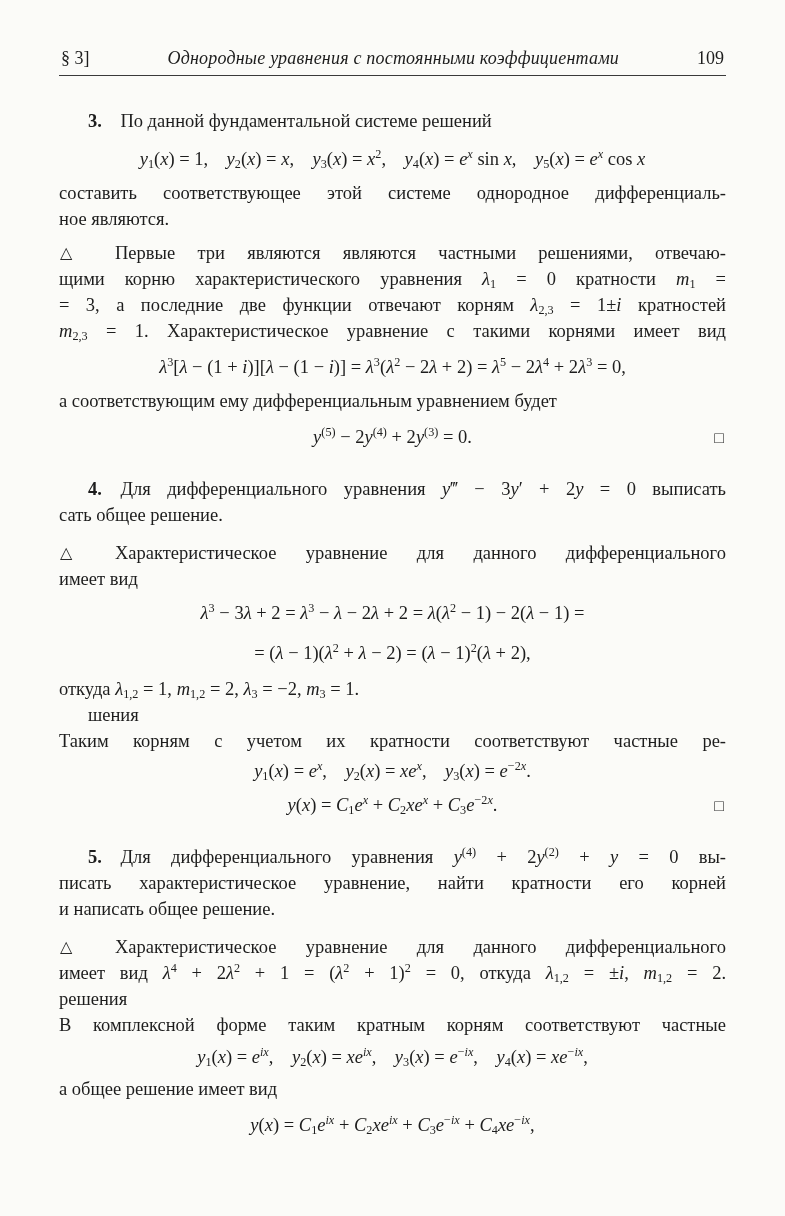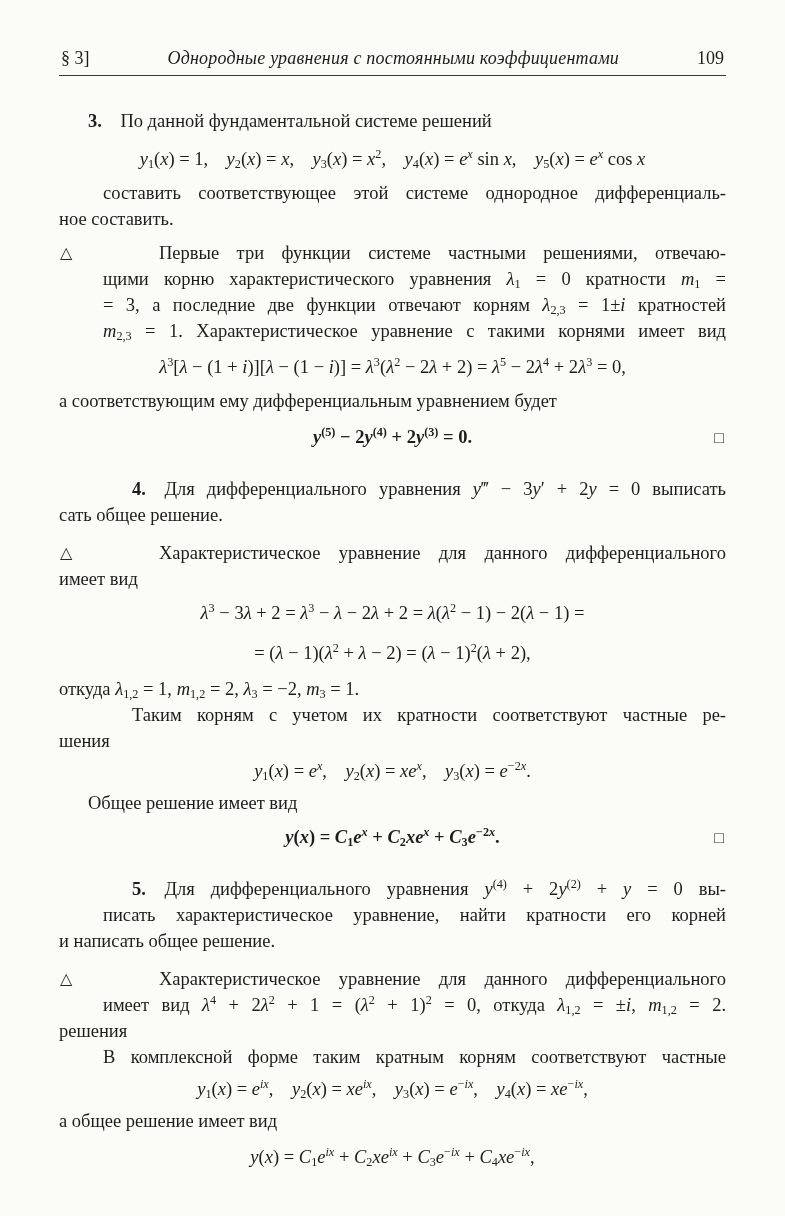--- a/index.html
+++ b/index.html
@@ -21,36 +21,36 @@
     font-size: 18px;
     padding: 0 2px 6px 2px;
   }
   .header .sec { white-space: nowrap; }
   .header .title { flex: 1; text-align: center; font-style: italic; letter-spacing: 0.2px; }
   .header .pnumber { white-space: nowrap; font-family: Liberation Serif, serif; }
   .rule { border-top: 1.6px solid #3a3a3a; height: 0; }
   
   .para { font-size: 18.5px; line-height: 26px; }
   .tline { text-align: justify; }
-  .tline.j { text-align-last: justify; margin-left: 44px; }
+  .tline.j { text-align-last: justify; }
   .p-indent .tline:first-child { text-indent: 29px; }
   .solution { position: relative; }
   .solution .lines .tline:first-child { text-indent: 56px; }
   .tri {
     position: absolute; left: 1px; top: 1px;
     font-size: 16px; line-height: 24px; color: #262626;
   }
   b { font-weight: bold; }
   i { font-style: italic; }
   
   .display {
     font-size: 18.5px; line-height: 26px;
     text-align: center;
   }
-  .qedrow { position: relative; font-weight: bold; }
+  .qedrow { position: relative; }
   .qed {
     position: absolute; right: 2px; top: 2px;
     font-size: 16px; line-height: 24px; color: #2b2b2b;
   }
   sup, sub {
     font-size: 0.66em; line-height: 0;
     position: relative; vertical-align: baseline;
   }
   sup { top: -0.55em; }
   sub { bottom: -0.22em; }
@@ -78,28 +78,28 @@
       </div>
   </div>
 
   <div class="display mt12">
     <span class="math"><i>y</i><sub>1</sub>(<i>x</i>) = 1, <i>y</i><sub>2</sub>(<i>x</i>) = <i>x</i>, <i>y</i><sub>3</sub>(<i>x</i>) = <i>x</i><sup>2</sup>, <i>y</i><sub>4</sub>(<i>x</i>) = <i>e</i><sup><i>x</i></sup> sin <i>x</i>, <i>y</i><sub>5</sub>(<i>x</i>) = <i>e</i><sup><i>x</i></sup> cos <i>x</i></span>
   </div>
 
   <div class="para mt8">
     <div class="lines">
         <div class="tline j">составить соответствующее этой системе однородное дифференциаль-</div>
-        <div class="tline">ное составить.</div>
+        <div class="tline">ное являются.</div>
       </div>
   </div>
 
   <div class="para solution mt8">
     <span class="tri">△</span>
     <div class="lines">
-        <div class="tline j">Первые три функции системе частными решениями, отвечаю-</div>
+        <div class="tline j">Первые три являются являются частными решениями, отвечаю-</div>
         <div class="tline j">щими корню характеристического уравнения <i>λ</i><sub>1</sub> = 0 кратности <i>m</i><sub>1</sub> =</div>
         <div class="tline j">= 3, а последние две функции отвечают корням <i>λ</i><sub>2,3</sub> = 1±<i>i</i> кратностей</div>
         <div class="tline j"><i>m</i><sub>2,3</sub> = 1. Характеристическое уравнение с такими корнями имеет вид</div>
       </div>
   </div>
 
   <div class="display mt10">
     <span class="math"><i>λ</i><sup>3</sup>[<i>λ</i> − (1 + <i>i</i>)][<i>λ</i> − (1 − <i>i</i>)] = <i>λ</i><sup>3</sup>(<i>λ</i><sup>2</sup> − 2<i>λ</i> + 2) = <i>λ</i><sup>5</sup> − 2<i>λ</i><sup>4</sup> + 2<i>λ</i><sup>3</sup> = 0,</span>
   </div>
 
@@ -137,34 +137,29 @@
   </div>
 
   <div class="para mt10">
     <div class="lines">
         <div class="tline">откуда <i>λ</i><sub>1,2</sub> = 1, <i>m</i><sub>1,2</sub> = 2, <i>λ</i><sub>3</sub> = −2, <i>m</i><sub>3</sub> = 1.</div>
       </div>
   </div>
 
   <div class="para p-indent">
     <div class="lines">
+        <div class="tline">шения</div>
         <div class="tline j">Таким корням с учетом их кратности соответствуют частные ре-</div>
-        <div class="tline">шения</div>
       </div>
   </div>
 
   <div class="display mt4">
     <span class="math"><i>y</i><sub>1</sub>(<i>x</i>) = <i>e</i><sup><i>x</i></sup>, <i>y</i><sub>2</sub>(<i>x</i>) = <i>xe</i><sup><i>x</i></sup>, <i>y</i><sub>3</sub>(<i>x</i>) = <i>e</i><sup>−2<i>x</i></sup>.</span>
   </div>
 
-  <div class="para p-indent mt6">
-    <div class="lines">
-        <div class="tline">Общее решение имеет вид</div>
-      </div>
-  </div>
 
   <div class="display qedrow mt8">
     <span class="math"><i>y</i>(<i>x</i>) = <i>C</i><sub>1</sub><i>e</i><sup><i>x</i></sup> + <i>C</i><sub>2</sub><i>xe</i><sup><i>x</i></sup> + <i>C</i><sub>3</sub><i>e</i><sup>−2<i>x</i></sup>.</span>
     <span class="qed">□</span>
   </div>
 
   <div class="para p-indent mt26">
     <div class="lines">
         <div class="tline j"><b>5.</b> Для дифференциального уравнения <i>y</i><sup>(4)</sup> + 2<i>y</i><sup>(2)</sup> + <i>y</i> = 0 вы-</div>
         <div class="tline j">писать характеристическое уравнение, найти кратности его корней</div>

